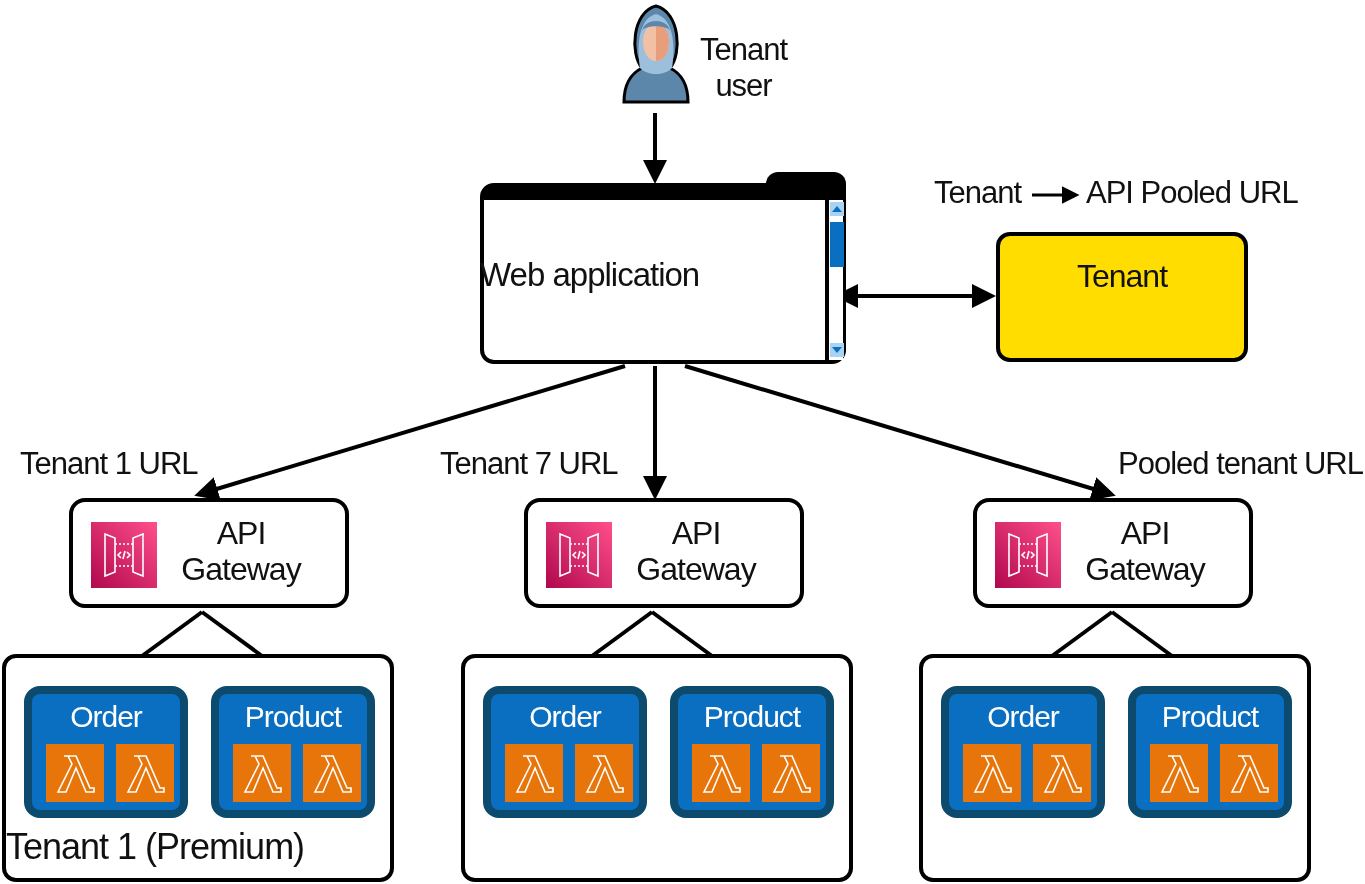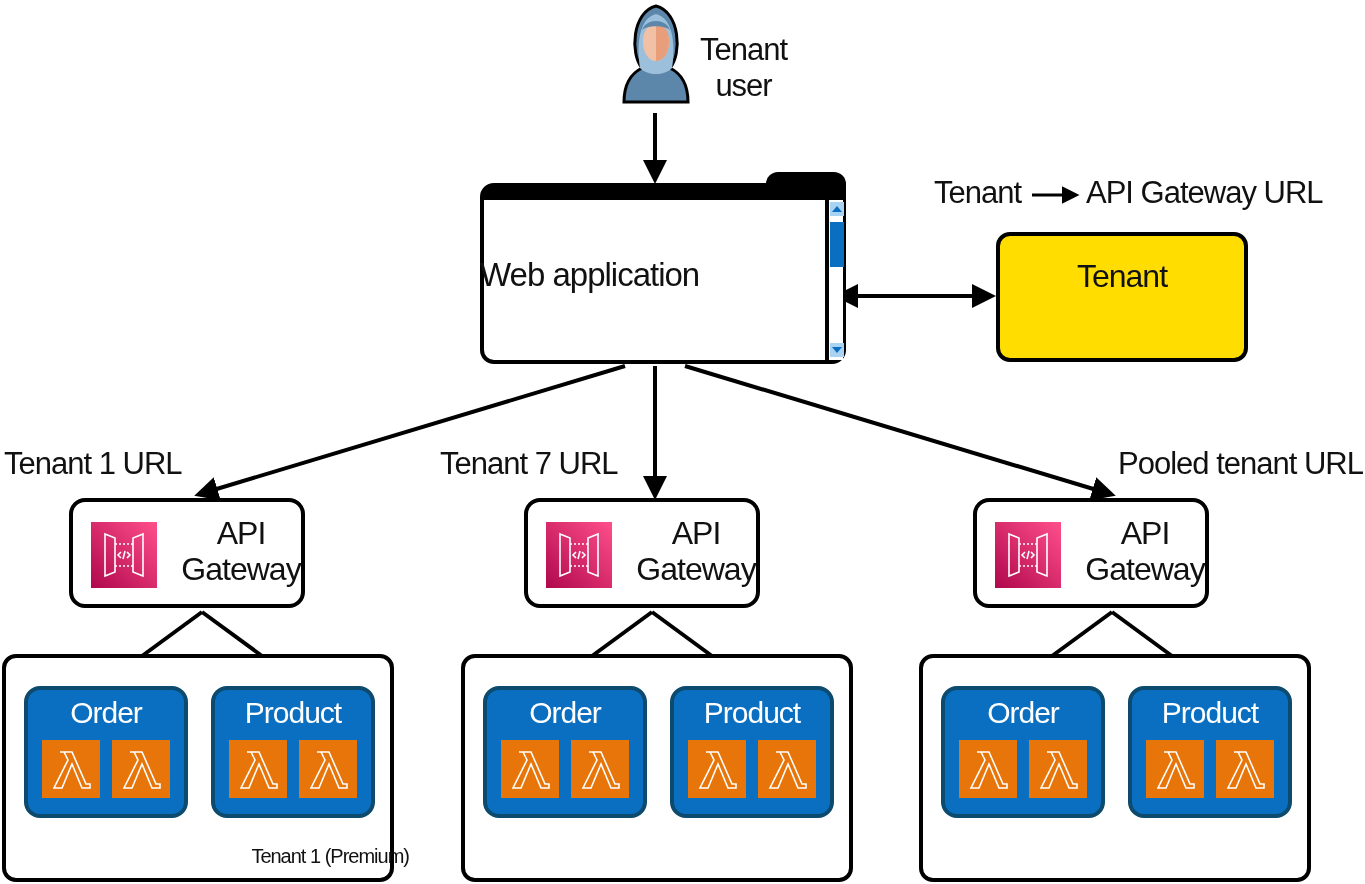--- a/index.html
+++ b/index.html
@@ -22,35 +22,35 @@
                border-left: 4px solid #000; box-sizing: border-box; }
   .sb-btn { position: absolute; left: 1px; width: 14px; height: 14px; background: #a9d3f2; }
   .sb-thumb { position: absolute; left: 1px; top: 22px; width: 14px; height: 45px; background: #0a6fc0; }
 
   
   .tm-box { left: 996px; top: 232px; width: 252px; height: 130px; box-sizing: border-box;
             background: #ffdd00; border: 4px solid #000; border-radius: 14px; }
   .tm-label { left: 996px; top: 258px; width: 252px; text-align: center; font-size: 32px; }
 
   
-  .gw-box { position: absolute; width: 236px; height: 110px; box-sizing: border-box;
+  .gw-box { position: absolute; width: 280px; height: 110px; box-sizing: border-box;
             border: 4px solid #000; border-radius: 16px; background: #fff; }
   .gw-icon { position: absolute; left: 18px; top: 20px; width: 66px; height: 66px;
              background: linear-gradient(45deg, #b0084d, #ff4f8b); }
   .gw-label { position: absolute; left: 88px; top: 14px; width: 160px; text-align: center; font-size: 32px; line-height: 1.12; letter-spacing: -1px; }
 
   
   .tenant-box { position: absolute; width: 392px; height: 228px; box-sizing: border-box;
                 border: 4px solid #000; border-radius: 14px; background: #fff; }
   .svc { position: absolute; top: 28px; width: 164px; height: 132px; box-sizing: border-box;
-         background: #0a6fc0; border: 4px solid #0c4a6e; border-radius: 16px; }
+         background: #0a6fc0; border: 8px solid #0c4a6e; border-radius: 16px; }
   .svc-label { position: absolute; left: 0; top: 6px; width: 100%; text-align: center; color: #fff;
                font-size: 30px; letter-spacing: -1px; }
   .lam { position: absolute; top: 50px; width: 58px; height: 58px; background: #e8750a; }
-  .tenant-label { position: absolute; left: 0; bottom: 10px; width: 100%; text-align: right; font-size: 20px; letter-spacing: -1px; margin-left: 19px; }
+  .tenant-label { position: absolute; left: 0; bottom: 10px; width: 100%; text-align: left; font-size: 36px; letter-spacing: -1px; }
 </style>
 </head>
 <body>
 
 <svg class="wires" viewBox="0 0 1365 884">
   <defs>
     <marker id="ah" markerWidth="6" markerHeight="6" refX="4.5" refY="3" orient="auto" markerUnits="strokeWidth">
       <path d="M0,0 L6,3 L0,6 z" fill="#000"></path>
     </marker>
     <marker id="ahs" markerWidth="6" markerHeight="6" refX="1.5" refY="3" orient="auto-start-reverse" markerUnits="strokeWidth">
@@ -100,28 +100,28 @@
   <div class="sb-thumb"></div>
   <div class="sb-btn" style="top:143px">
     <svg width="14" height="14">
         <path d="M2,4 L7,10 L12,4 Z" fill="#0a6fc0"></path>
       </svg>
   </div>
 </div>
 <div class="txt webapp-title">Web application</div>
 
 <div class="txt" style="left:934px;top:175px;">Tenant</div>
-<div class="txt" style="left:1086px;top:175px;">API Gateway URL</div>
+<div class="txt" style="left:1086px;top:175px;">API Pooled URL</div>
 
 <div class="abs tm-box" style="background: rgb(255, 221, 0);"></div>
 <div class="txt tm-label">
   <div>Tenant</div>
 </div>
 
-<div class="txt" style="left:4px;top:446px;">Tenant 1 URL</div>
+<div class="txt" style="left:20px;top:446px;">Tenant 1 URL</div>
 <div class="txt" style="left:440px;top:446px;">Tenant 7 URL</div>
 <div class="txt" style="left:1118px;top:446px;">Pooled tenant URL</div>
 
 <div class="gw-box" style="left:69px;top:498px;">
   <div class="gw-icon">
     <svg width="66" height="66" viewBox="0 0 66 66">
         <g stroke="#fff" stroke-width="1.6" fill="none">
           <path d="M14,12 L24,16 L24,50 L14,54 Z"></path>
           <path d="M52,12 L42,16 L42,50 L52,54 Z"></path>
           <path d="M24,22 L42,22 M24,44 L42,44" stroke-dasharray="2,2"></path>

